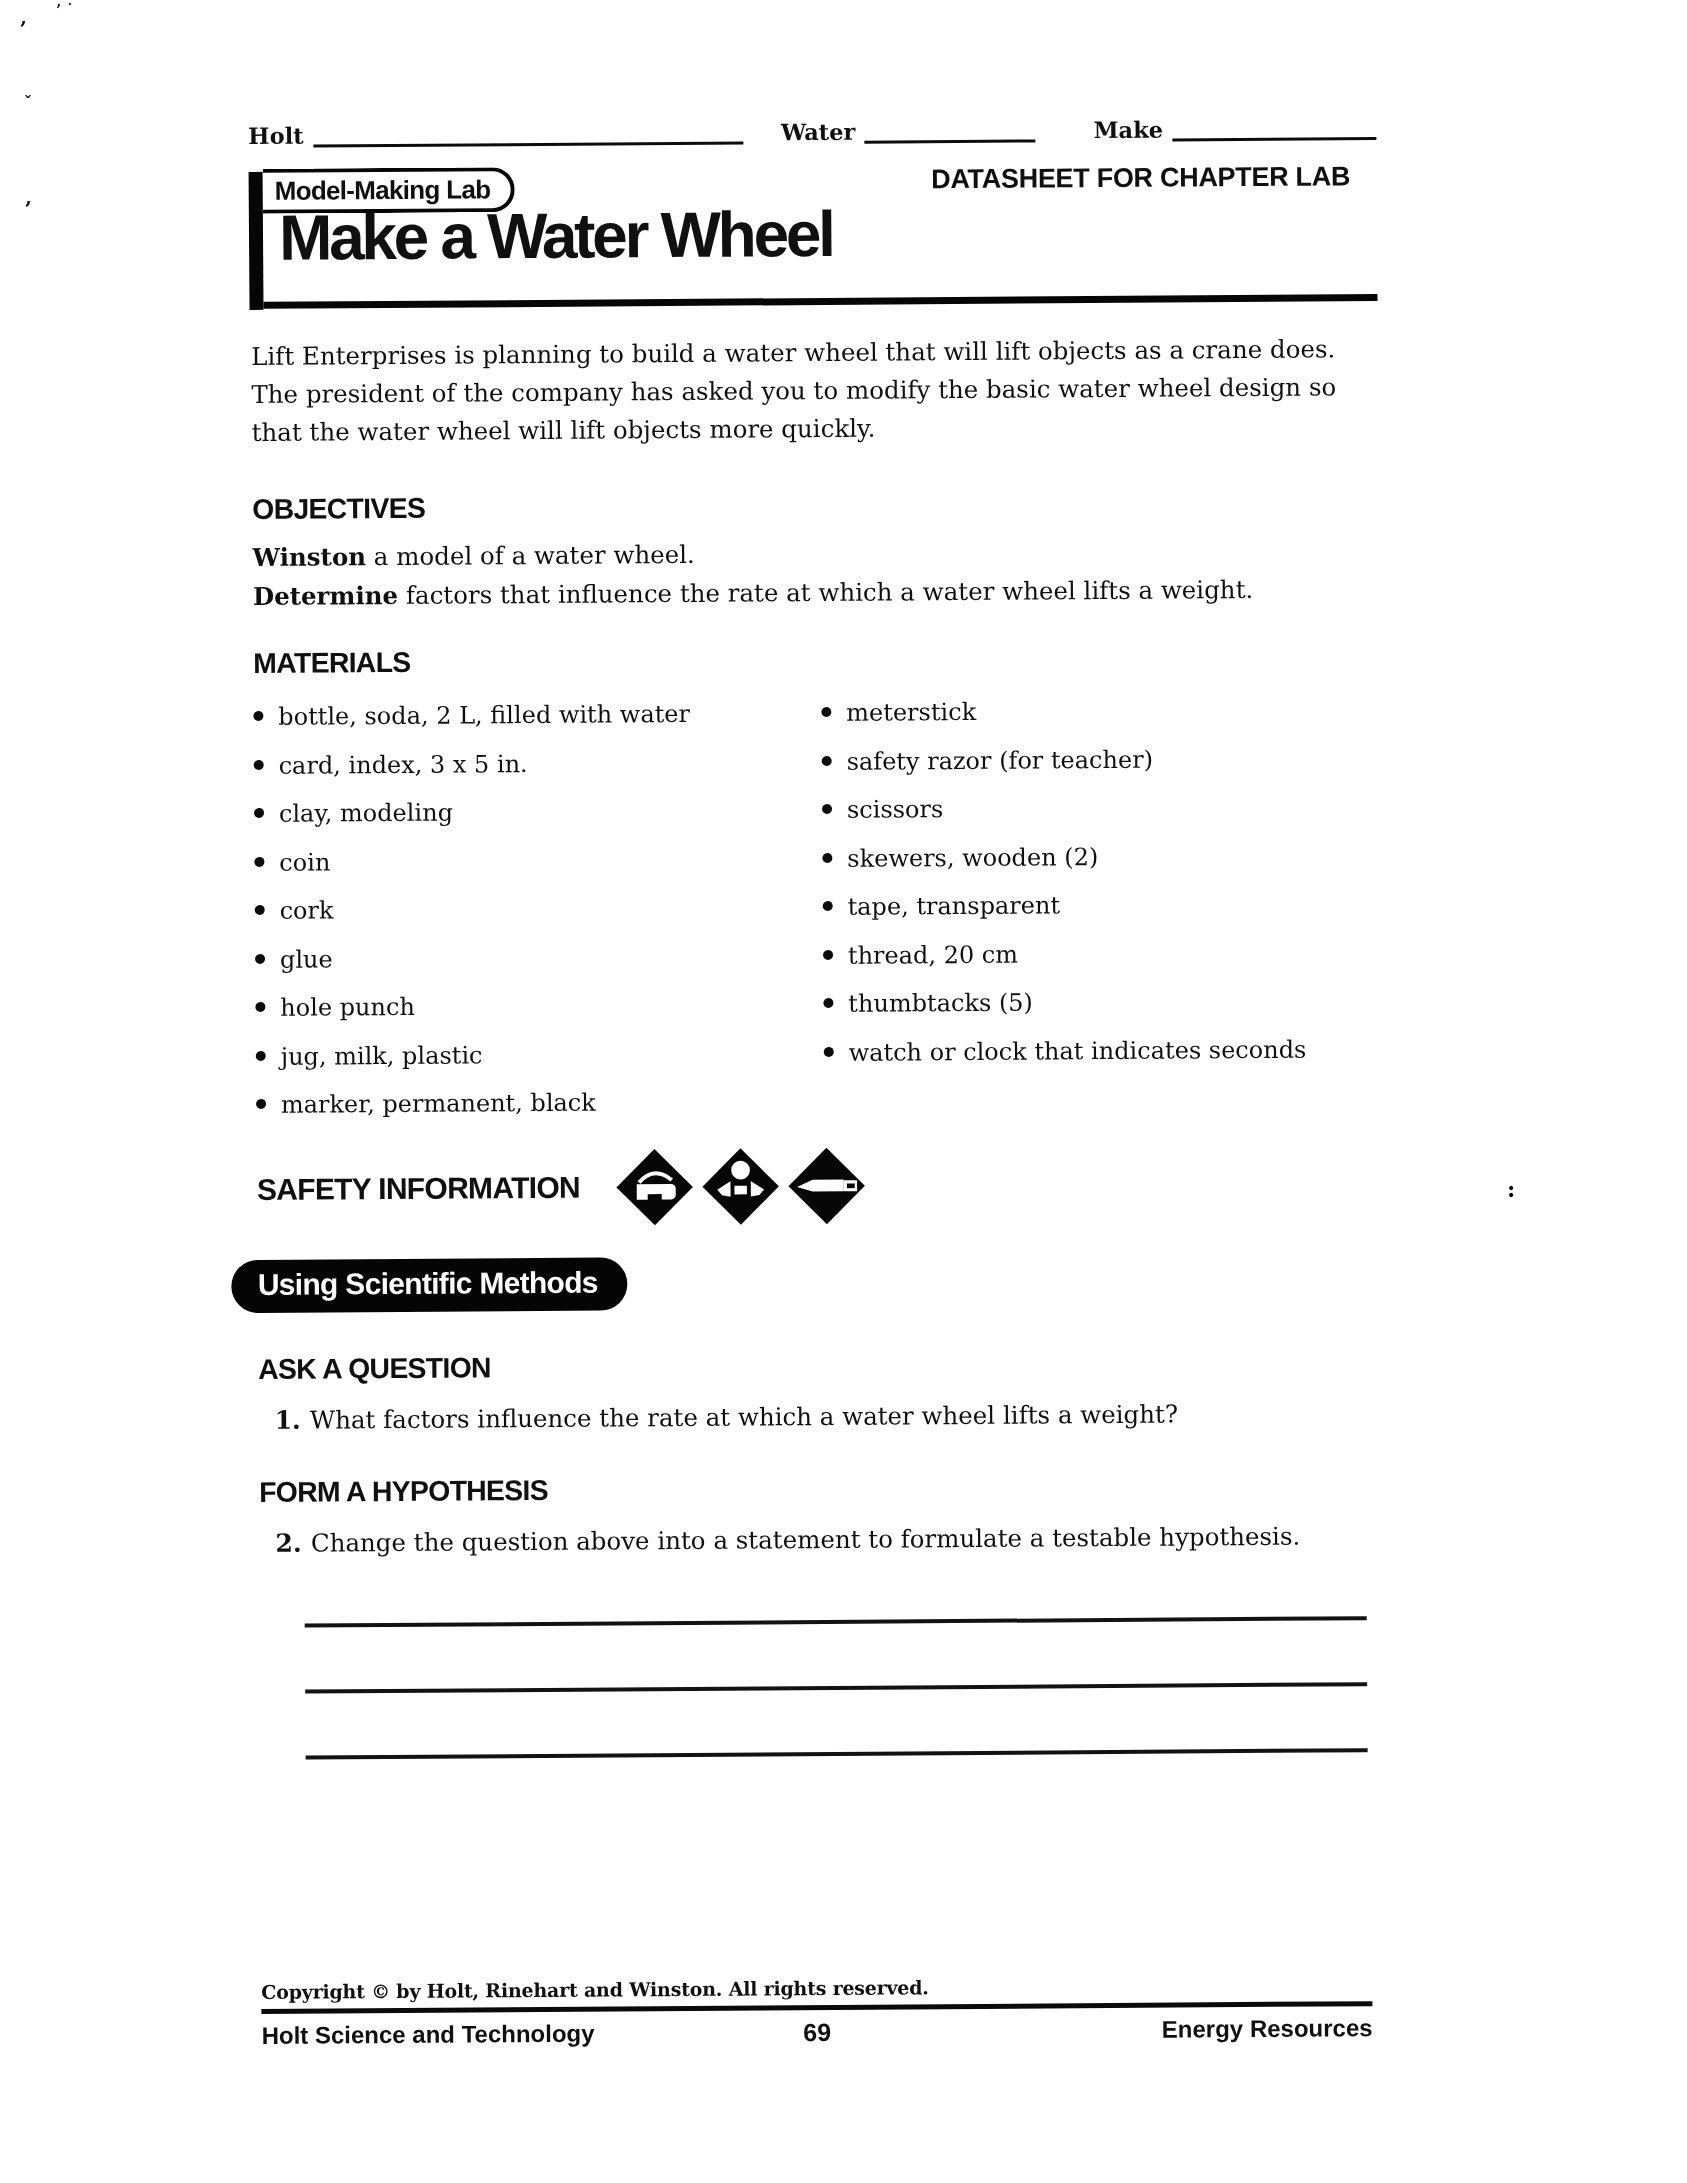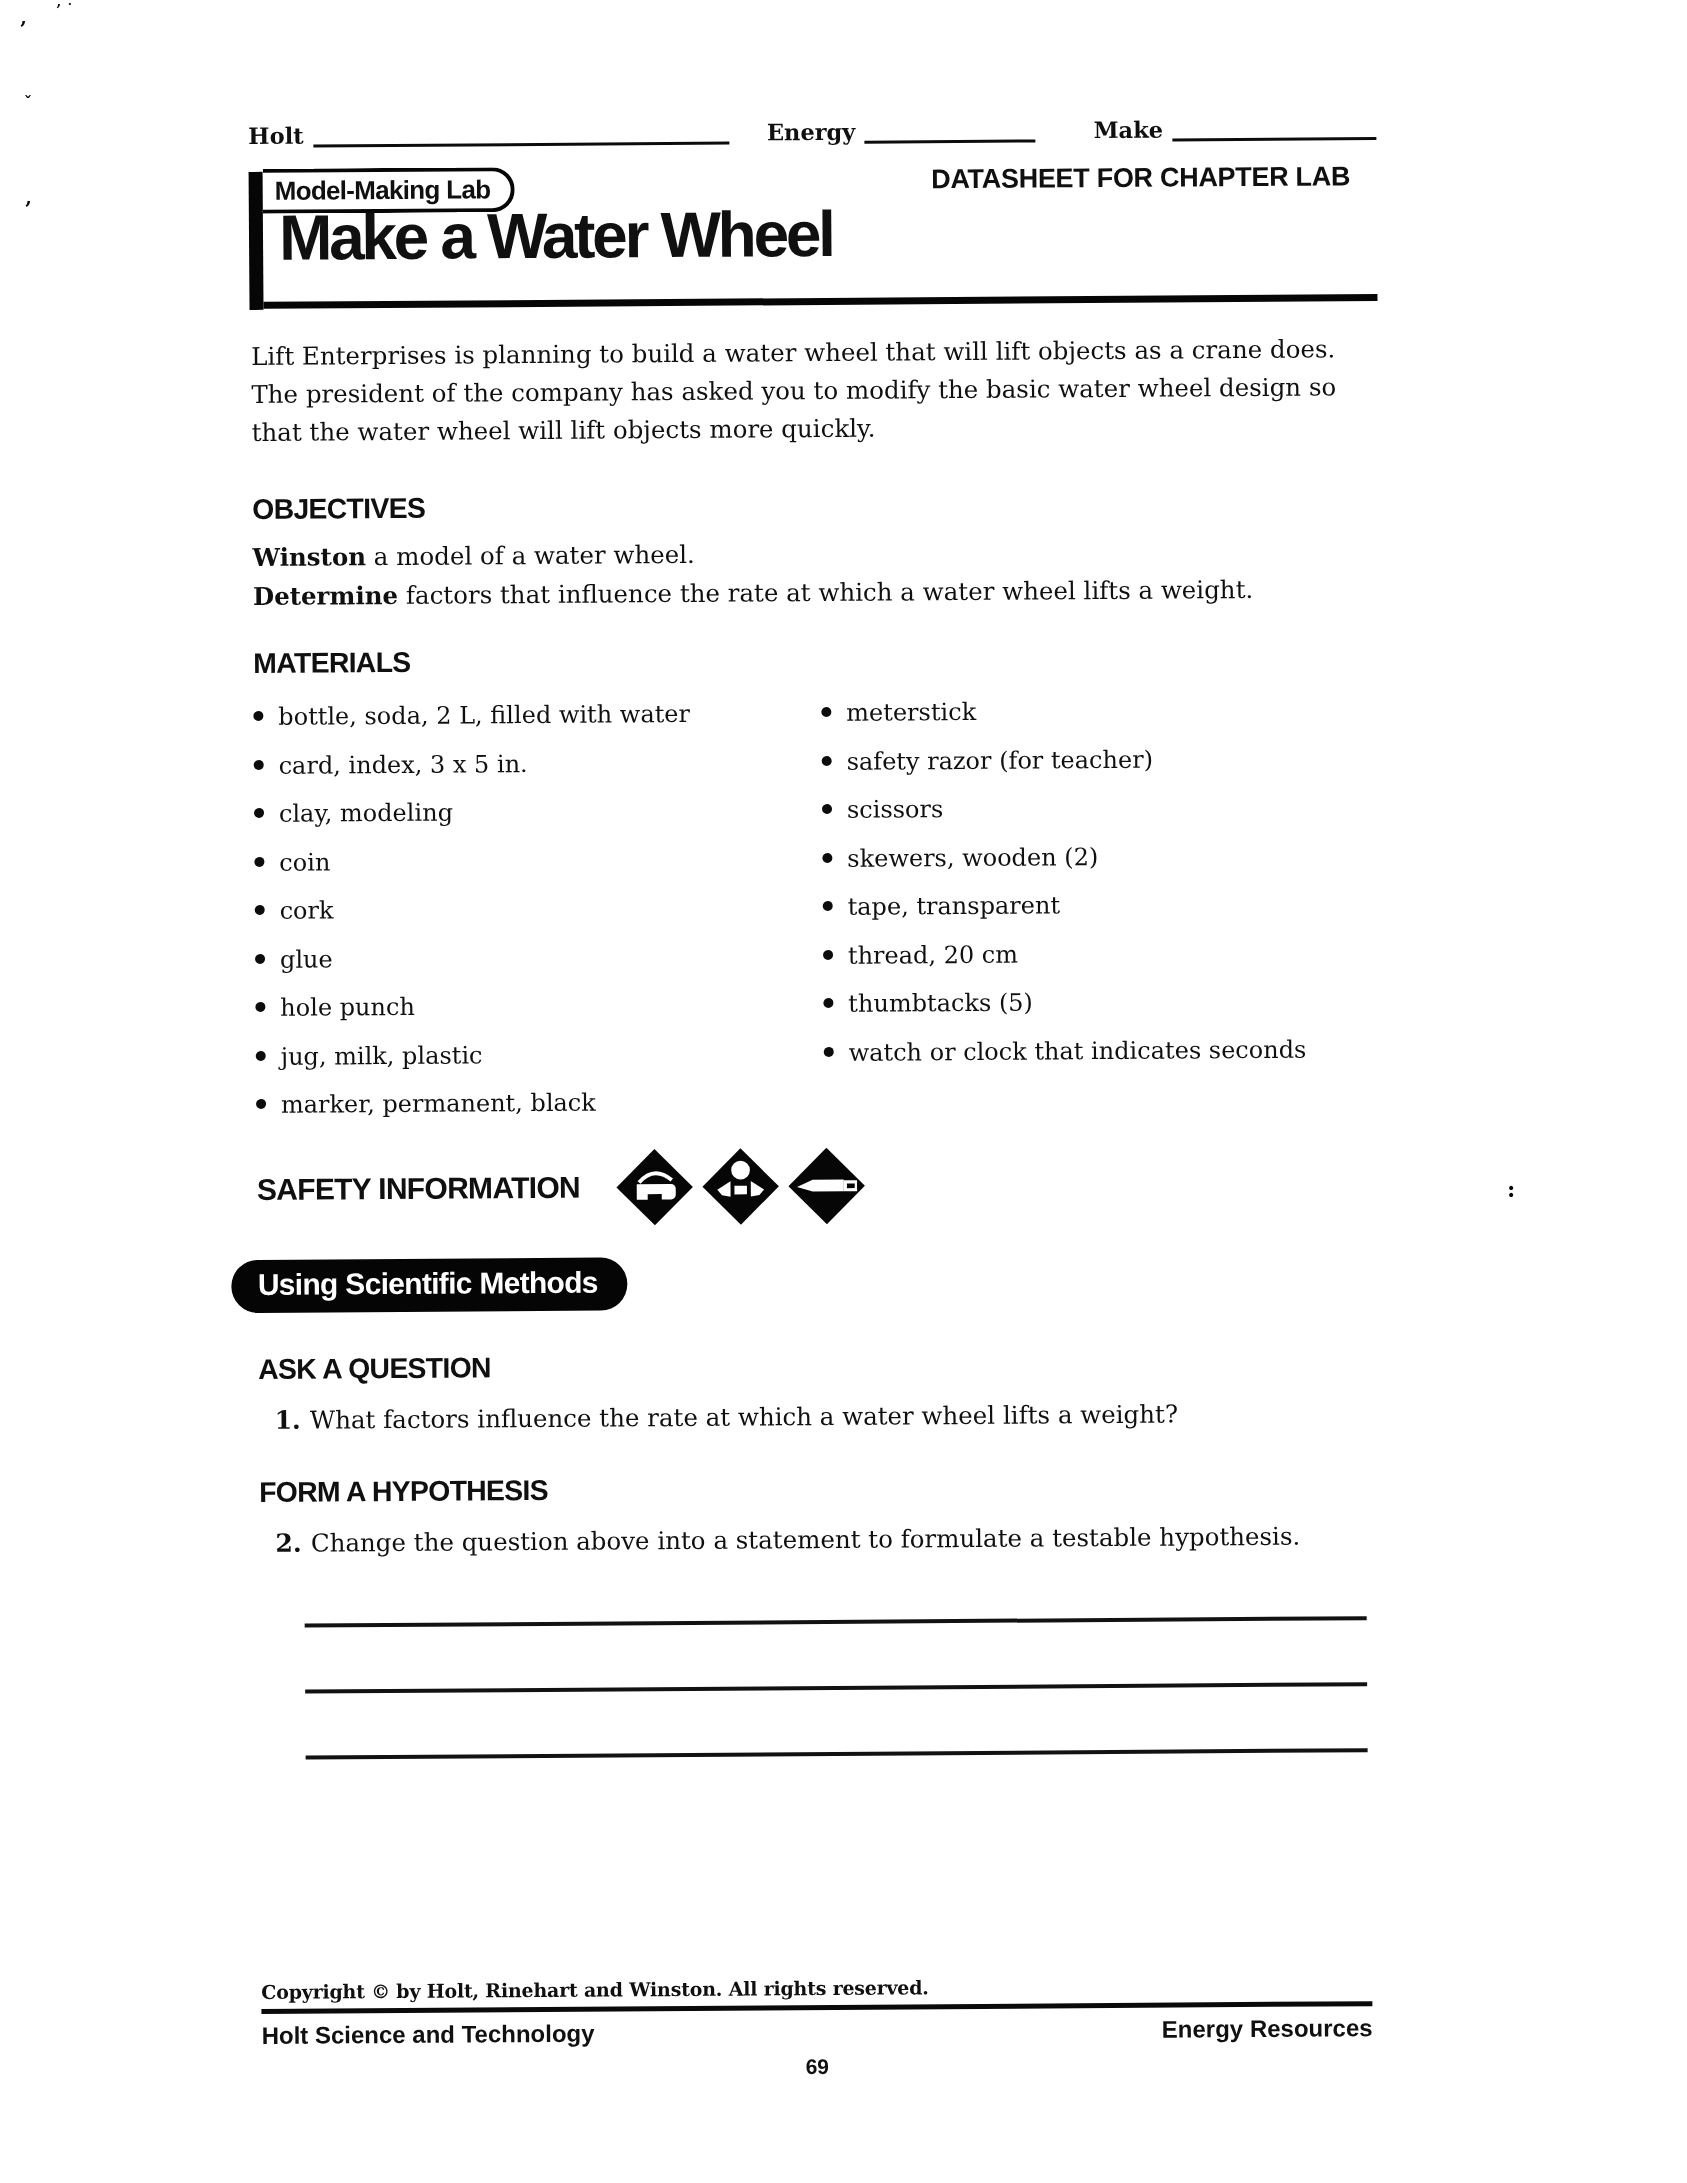--- a/index.html
+++ b/index.html
@@ -109,35 +109,35 @@
   .answer-lines{position:absolute;top:1620px;left:46px;width:1062px;}
   .answer-line{height:0;border-bottom:4px solid #121212;margin-bottom:62px;}
 
   
   .footer{position:absolute;top:1977px;left:0;width:1111px;}
   .copyright{font-size:19px;font-weight:600;letter-spacing:-0.2px;}
   .footer-rule{height:4.6px;background:#0a0a0a;margin-top:6px;}
   .footer-row{position:relative;margin-top:8px;
     font-family:"Liberation Sans", sans-serif;font-weight:bold;font-size:24px;
     display:flex;justify-content:space-between;align-items:baseline;}
-  .pageno{position:absolute;left:50%;transform:translateX(-50%);font-size:21px;margin-top:37px;}
+  .pageno{position:absolute;left:50%;transform:translateX(-50%);font-size:25px;}
 
   
   .artifact{position:absolute;color:#0a0a0a;font-size:20px;font-weight:bold;}
 </style>
 </head>
 <body>
 
 <div class="page">
   <div class="content">
 
     <div class="header-row">
       <span class="hdr-label">Holt</span>
       <span class="write-line line-name"></span>
-      <span class="hdr-label">Energy</span>
+      <span class="hdr-label">Water</span>
       <span class="write-line line-class"></span>
       <span class="hdr-label">Make</span>
       <span class="write-line line-date"></span>
     </div>
 
     <div class="title-block">
       <div class="left-bar"></div>
       <div class="lab-tab sans">Model-Making Lab</div>
       <div class="datasheet">DATASHEET FOR CHAPTER LAB</div>
       <h1 class="doc-title">Make a Water Wheel</h1>

